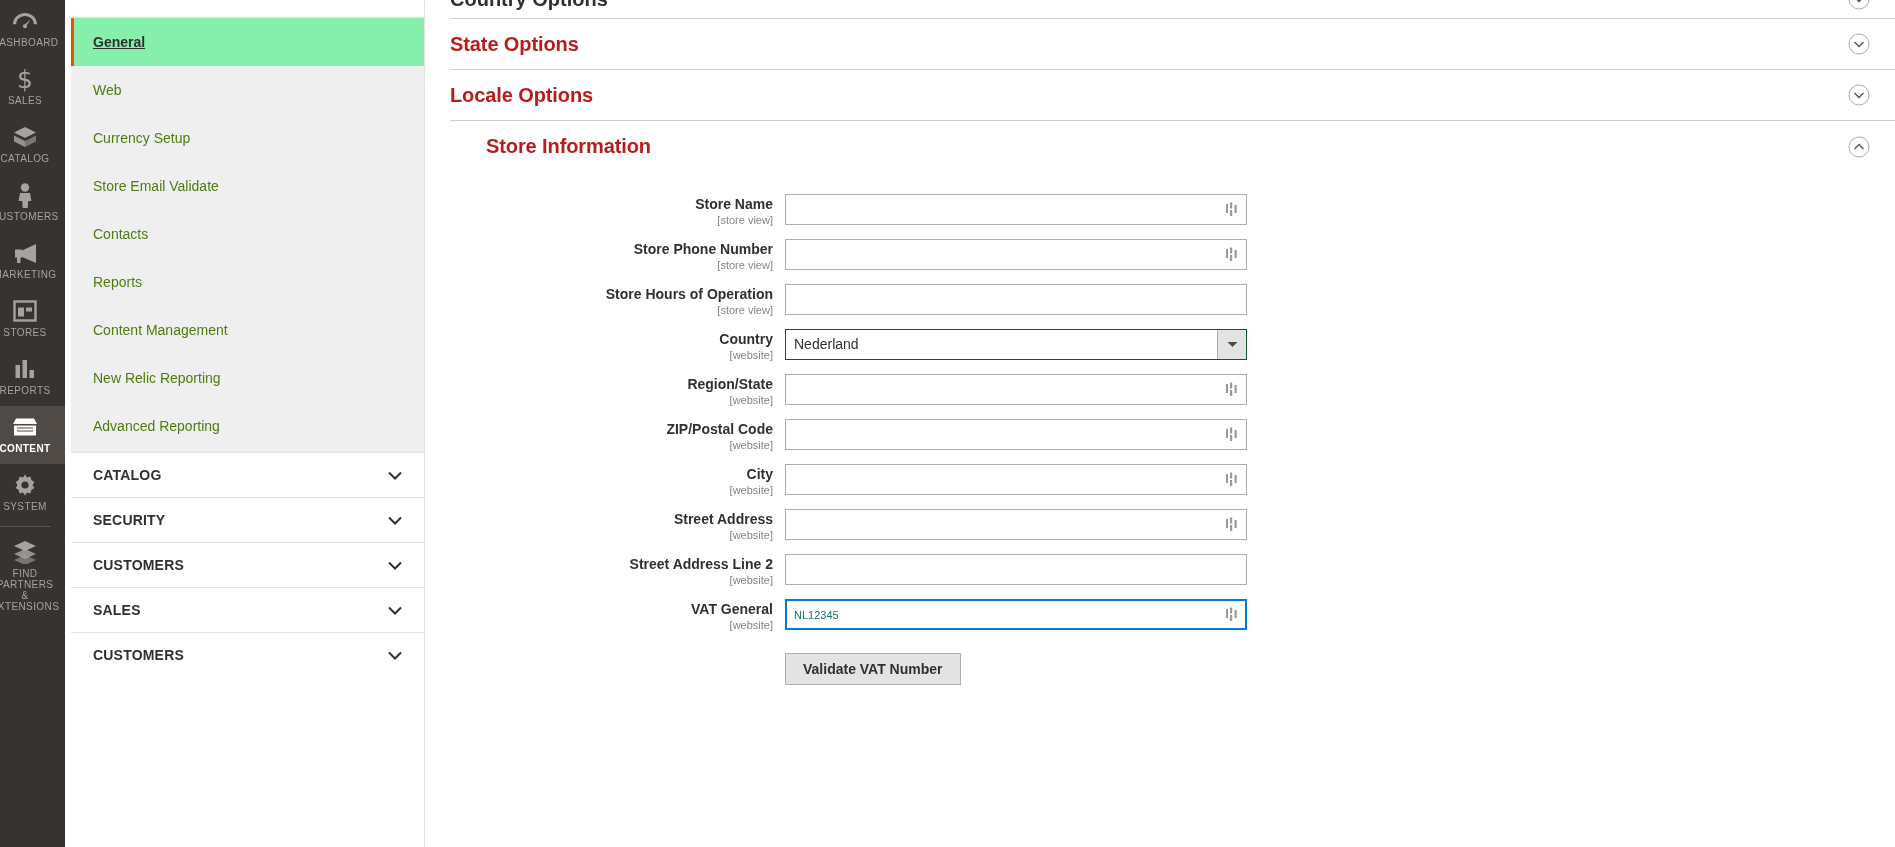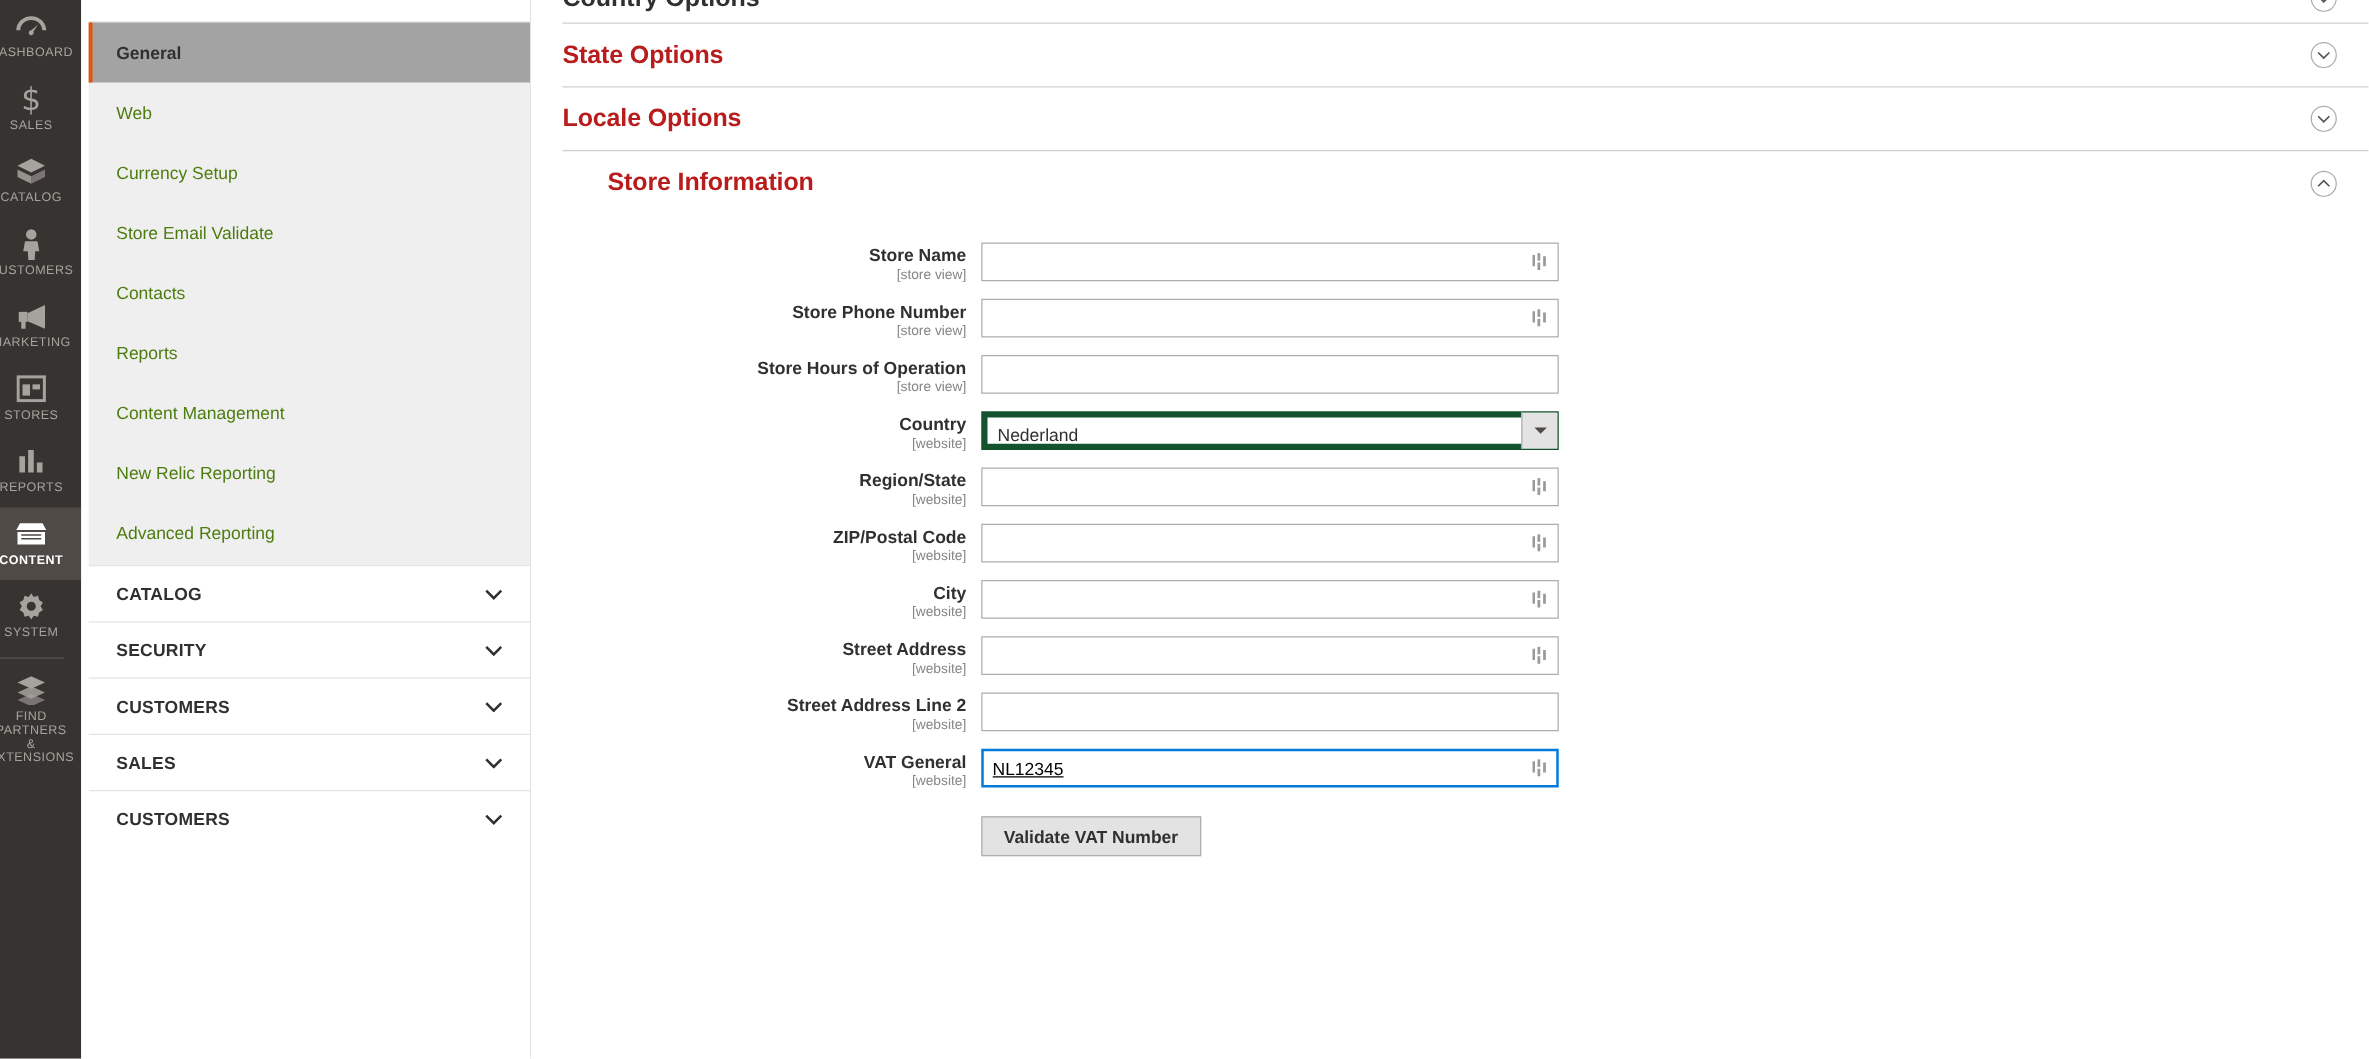--- a/index.html
+++ b/index.html
@@ -71,25 +71,26 @@
   }
   .snav-link {
     display: block;
     padding: 13px 0 13px 22px;
     font-size: 14px;
     color: #4d7c0f;
     cursor: pointer;
     line-height: 22px;
   }
   .snav-link.active {
-    background: #a3a3a3;
+    background: #86efac;
     border-left: 3px solid #eb5202;
     padding-left: 19px;
     font-weight: bold;
     color: #303030;
+    text-decoration: underline;
   }
   .snav-section {
     margin-left: 6px;
     border-top: 1px solid #e3e3e3;
     background: #ffffff;
     display: flex;
     align-items: center;
     justify-content: space-between;
     padding: 15px 22px 15px 22px;
     cursor: pointer;
@@ -174,36 +175,35 @@
     line-height: 14px;
     display: block;
     margin-top: 1px;
   }
   .fctrl { position: relative; width: 462px; flex: 0 0 462px; }
   .finput {
     width: 462px;
     height: 31px;
     border: 1px solid #adadad;
     background: #ffffff;
-    font-size: 14px;
+    font-size: 11px;
     font-family: "Liberation Sans", sans-serif;
-    color: #000000;
+    color: #0f766e;
     padding: 0 28px 0 8px;
     outline: none;
     border-radius: 0;
-    text-decoration: underline;
   }
   .finput.focused {
     border: 2px solid #007bdb;
     padding: 0 28px 0 7px;
   }
   .fselect {
     width: 462px;
     height: 31px;
-    border: 5px solid #14532d;
+    border: 1px solid #14532d;
     background: #ffffff;
     font-size: 14px;
     font-family: "Liberation Sans", sans-serif;
     color: #303030;
     padding: 0 34px 0 8px;
     outline: none;
     border-radius: 0;
     -webkit-appearance: none;
     appearance: none;
     line-height: 29px;

